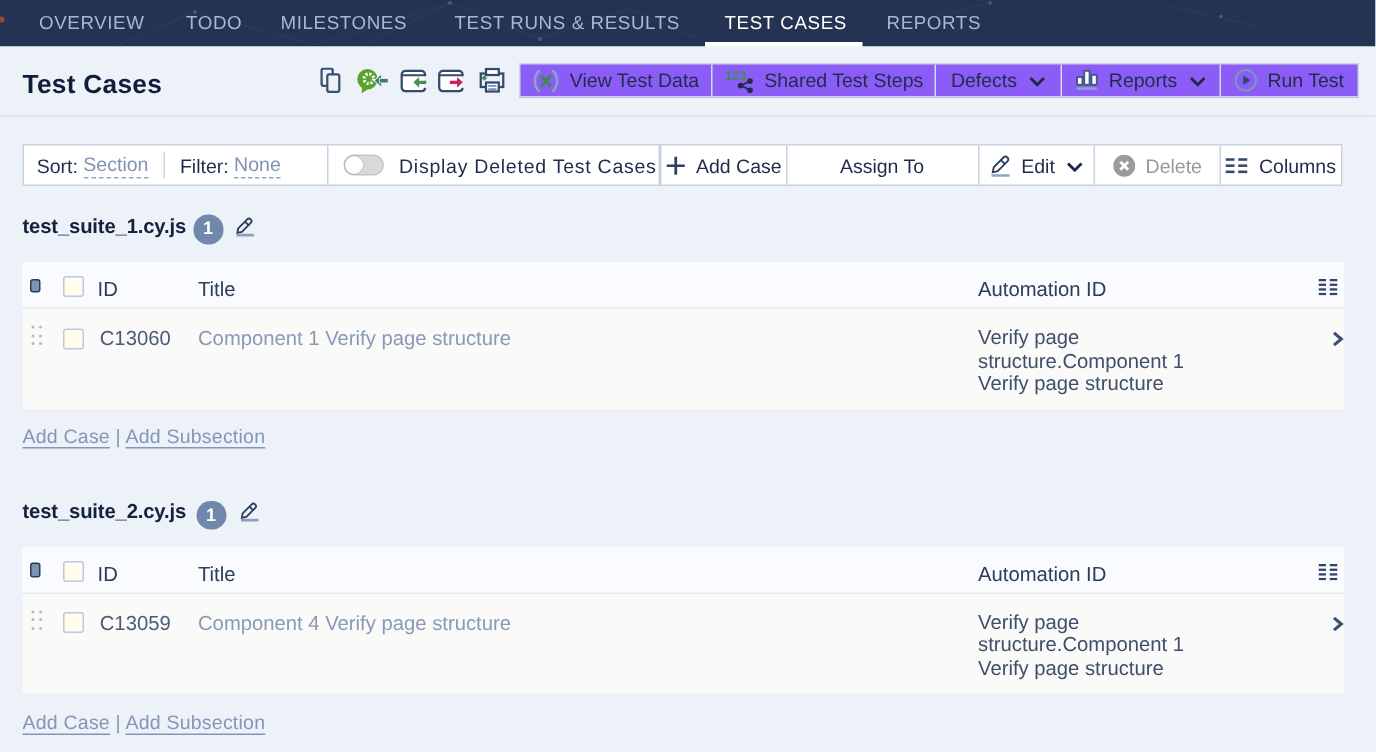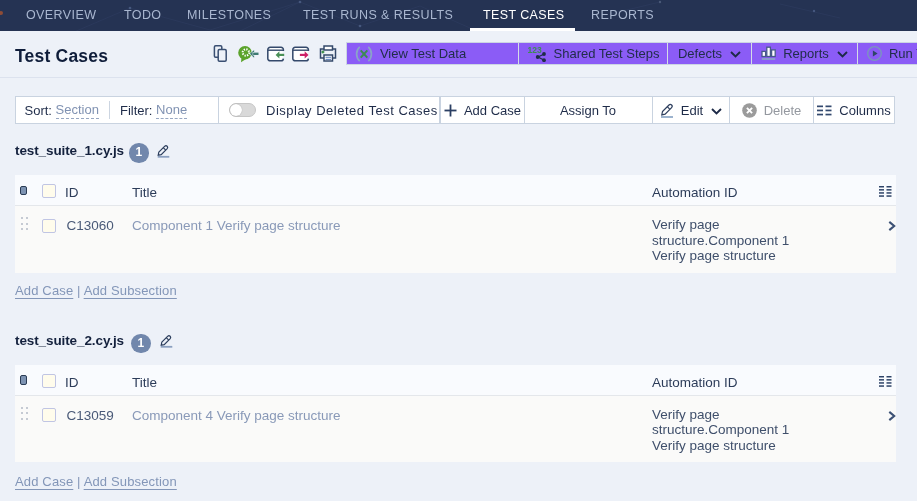--- a/index.html
+++ b/index.html
@@ -137,21 +137,21 @@
 <div class="btngroup topbtns">
   <div class="seg" style="width:127px;">
     <svg class="icongap" width="18" height="16" viewBox="0 0 18 16">
       <path d="M4.7 0.8 Q1.6 3.6 1.6 8 Q1.6 12.4 4.7 15.2" fill="none" stroke="#8aa3c8" stroke-width="1.7"></path>
       <path d="M13.3 0.8 Q16.4 3.6 16.4 8 Q16.4 12.4 13.3 15.2" fill="none" stroke="#8aa3c8" stroke-width="1.7"></path>
       <g stroke="#3c8a52" stroke-width="2">
           <line x1="5.7" y1="4.3" x2="12.3" y2="11.7"></line>
           <line x1="12.3" y1="4.3" x2="5.7" y2="11.7"></line>
         </g>
     </svg>View Test Data</div>
-  <div class="seg" style="width:149px;margin-left:44px;">
+  <div class="seg" style="width:149px;">
     <svg class="icongap" width="20" height="16" viewBox="0 0 20 16">
       <text x="0.5" y="7" font-size="8.5" font-weight="bold" fill="#3e8b55" font-family="Liberation Sans">123</text>
       <g stroke="#1d2c47" stroke-width="1.2">
           <line x1="11" y1="11" x2="17.2" y2="8"></line>
           <line x1="11" y1="11" x2="17.2" y2="14.2"></line>
         </g>
       <circle cx="10.7" cy="11" r="1.9" fill="#1d2c47"></circle>
       <circle cx="17" cy="8" r="1.9" fill="#1d2c47"></circle>
       <circle cx="17" cy="14.2" r="1.9" fill="#1d2c47"></circle>
     </svg>Shared Test Steps</div>

